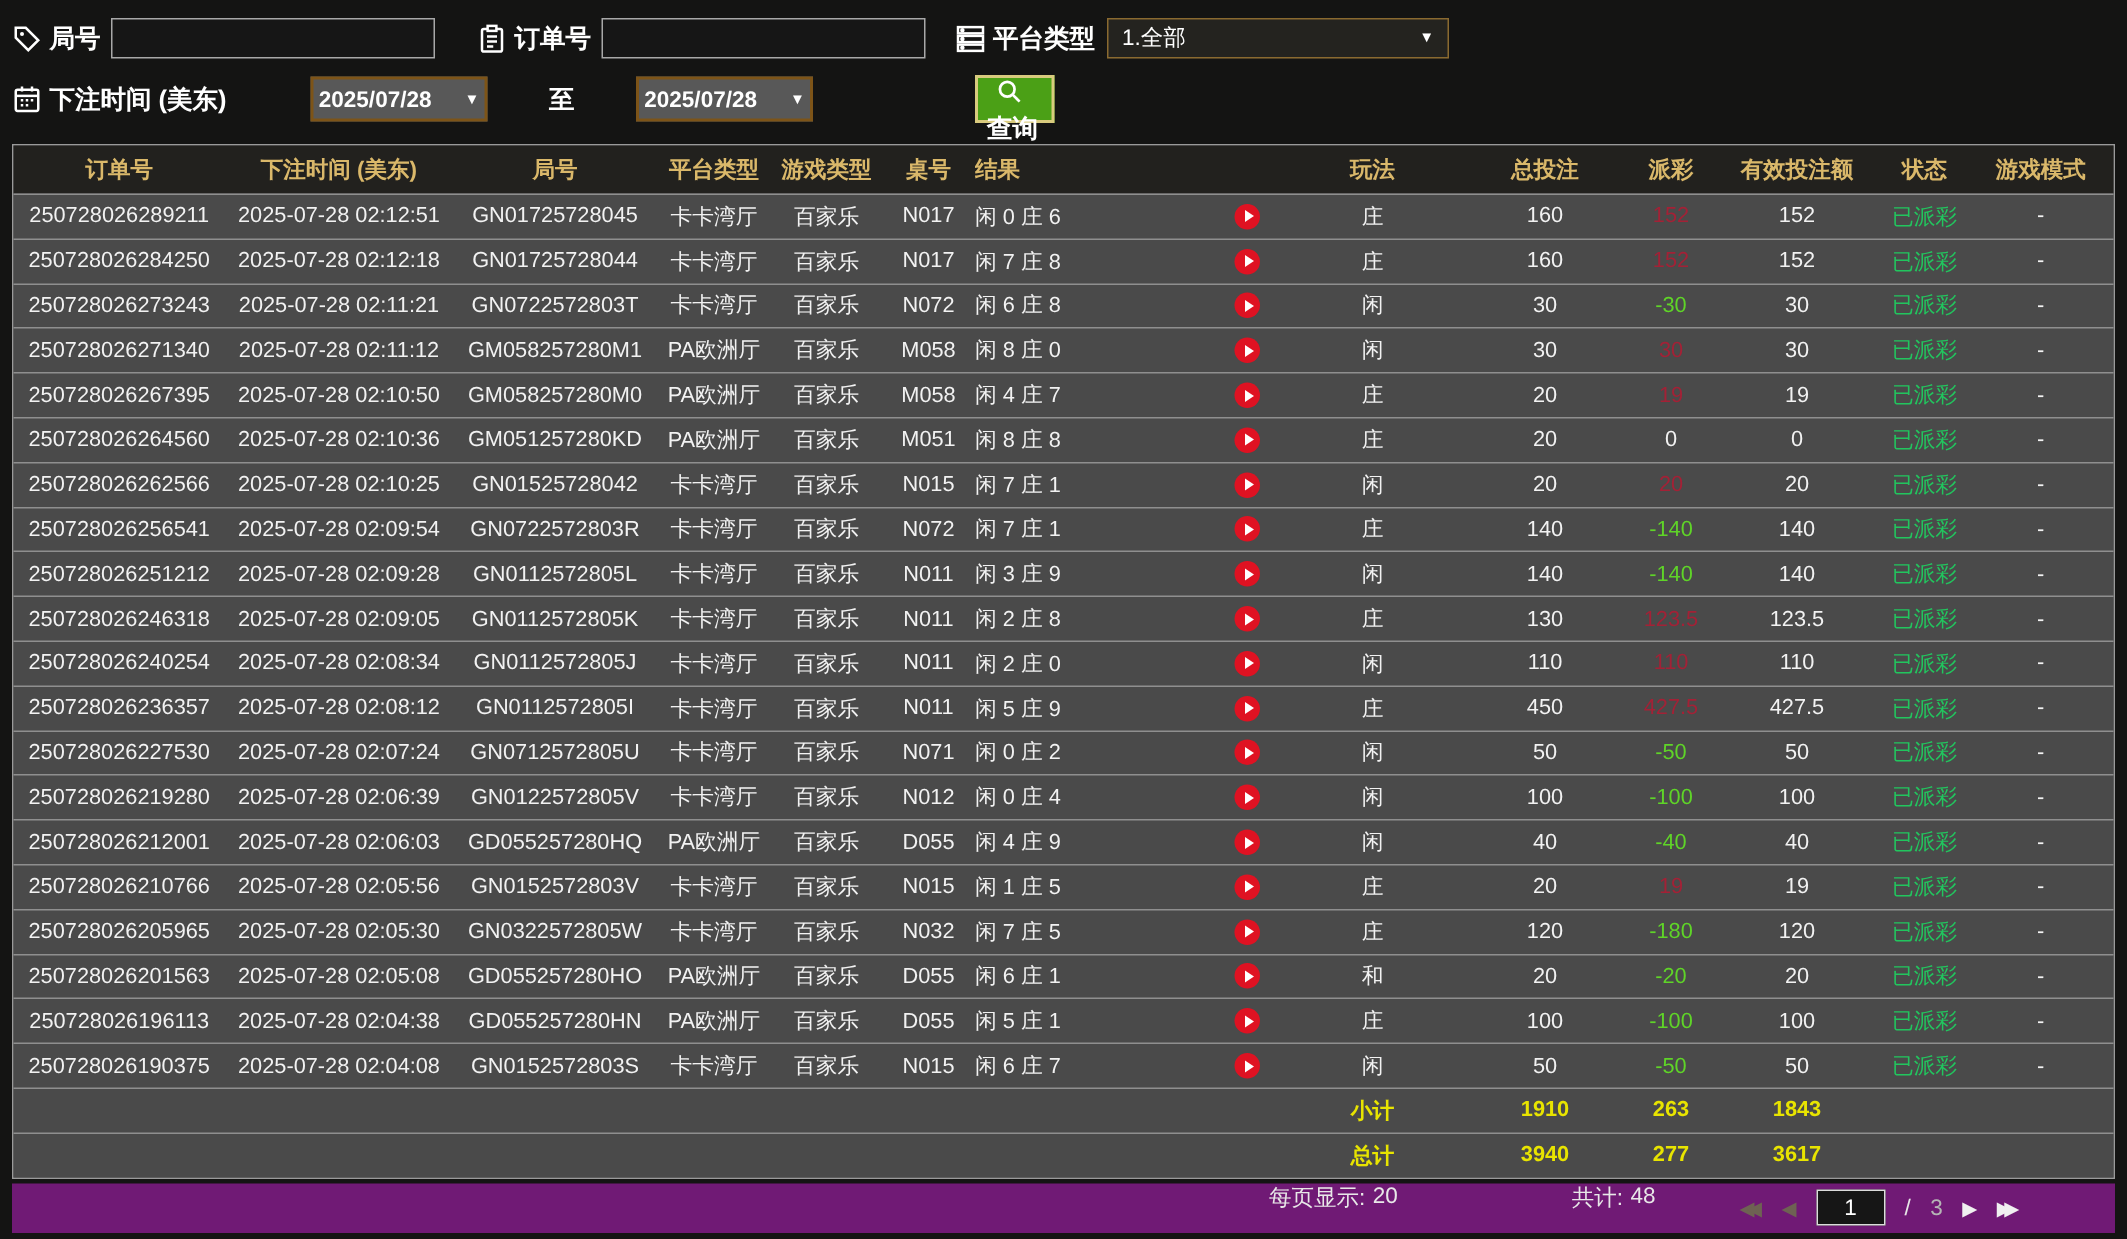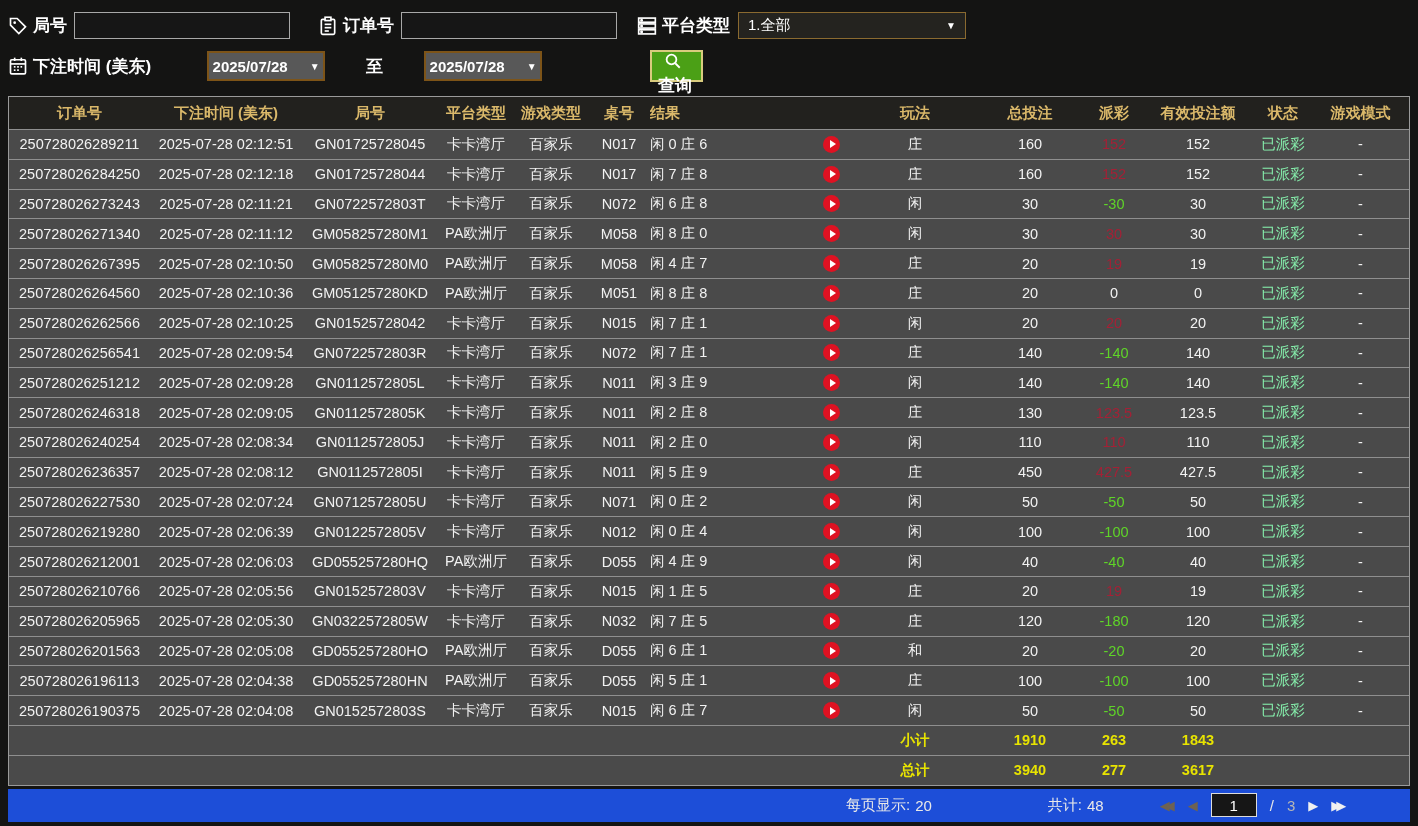--- a/index.html
+++ b/index.html
@@ -64,26 +64,26 @@
     width:17px; height:17px; border-radius:50%; background:#df1222;
     position:relative; cursor:pointer;
   }
   .play::after {
     content:""; position:absolute; left:6.5px; top:4.5px;
     border-left:6px solid #fff; border-top:4px solid transparent; border-bottom:4px solid transparent;
   }
   .pay-pos { color:#a32136; }
   .pay-neg { color:#5fd428; }
   .pay-zero { color:#f2f2f2; }
-  .status-ok { color:#86efac; }
+  .status-ok { color:#22c55e; }
   .grid-row.foot { color:#e8e400; font-weight:bold; }
   
   .pagination {
-    margin:3px 8px 0 8px; height:33px; background:#1d4ed8;
-    display:flex; align-items:center; color:#e8e8e8; font-size:15px;
+    margin:3px 8px 0 8px; height:33px; background:#701a75;
+    display:flex; color:#e8e8e8; font-size:15px;
   }
   .pg-per { margin-left:838px; }
   .pg-total { margin-left:116px; }
   .pg-val { margin-left:5px; }
   .pgnav { display:flex; align-items:center; margin-left:56px; gap:13px; }
   .arr { font-size:13px; cursor:pointer; line-height:1; }
   .arr.dim { color:#6e6253; }
   .arr.lit { color:#f0f0f0; }
   .pg-first::before { content:"◀◀"; letter-spacing:-5px; padding-right:5px; }
   .pg-prev::before  { content:"◀"; }

